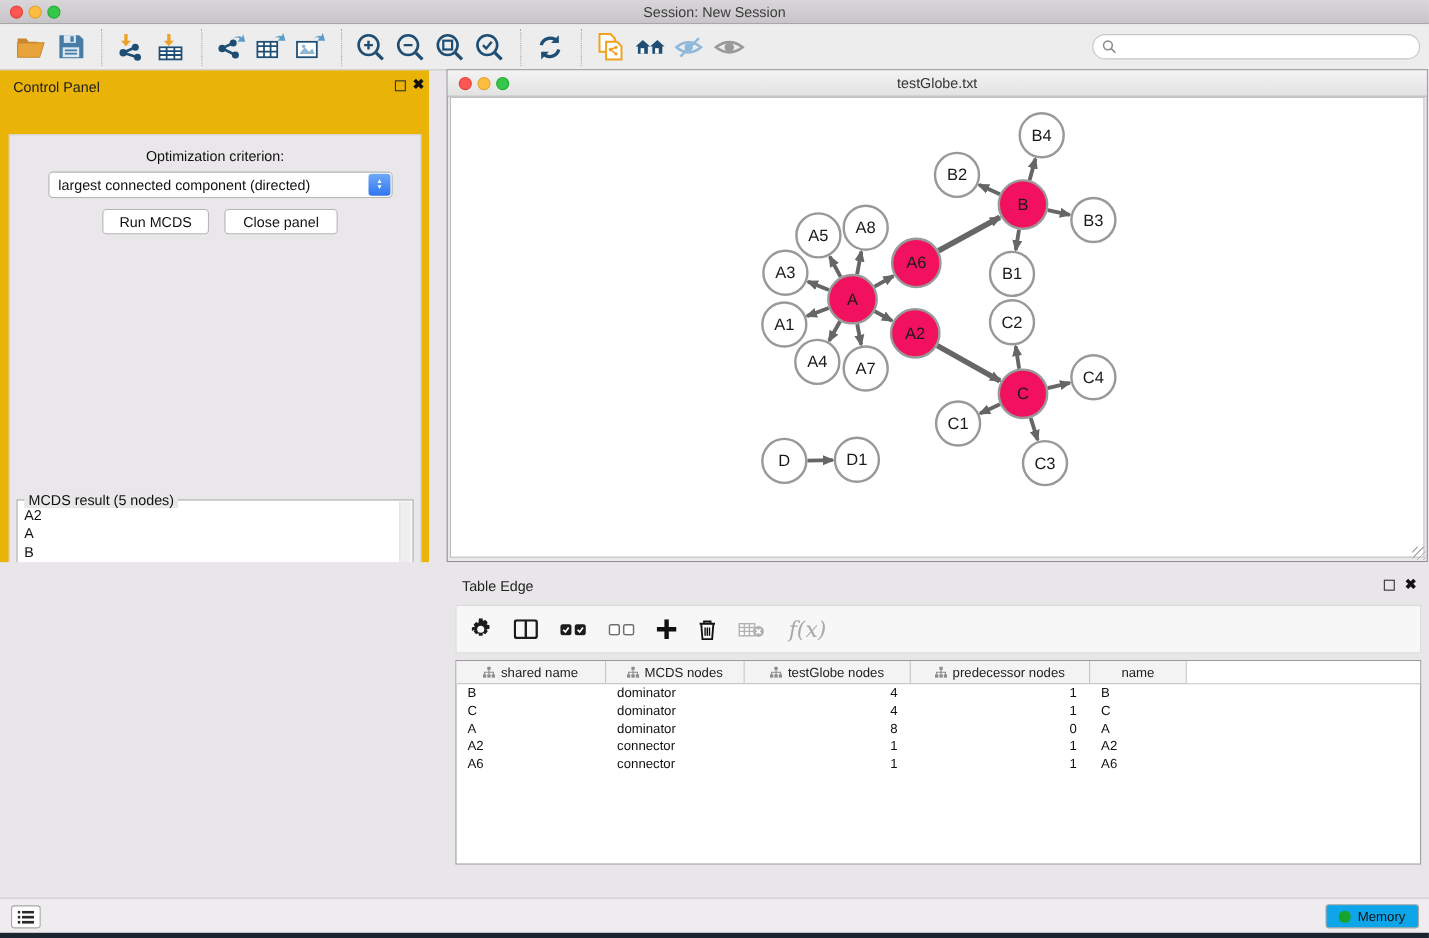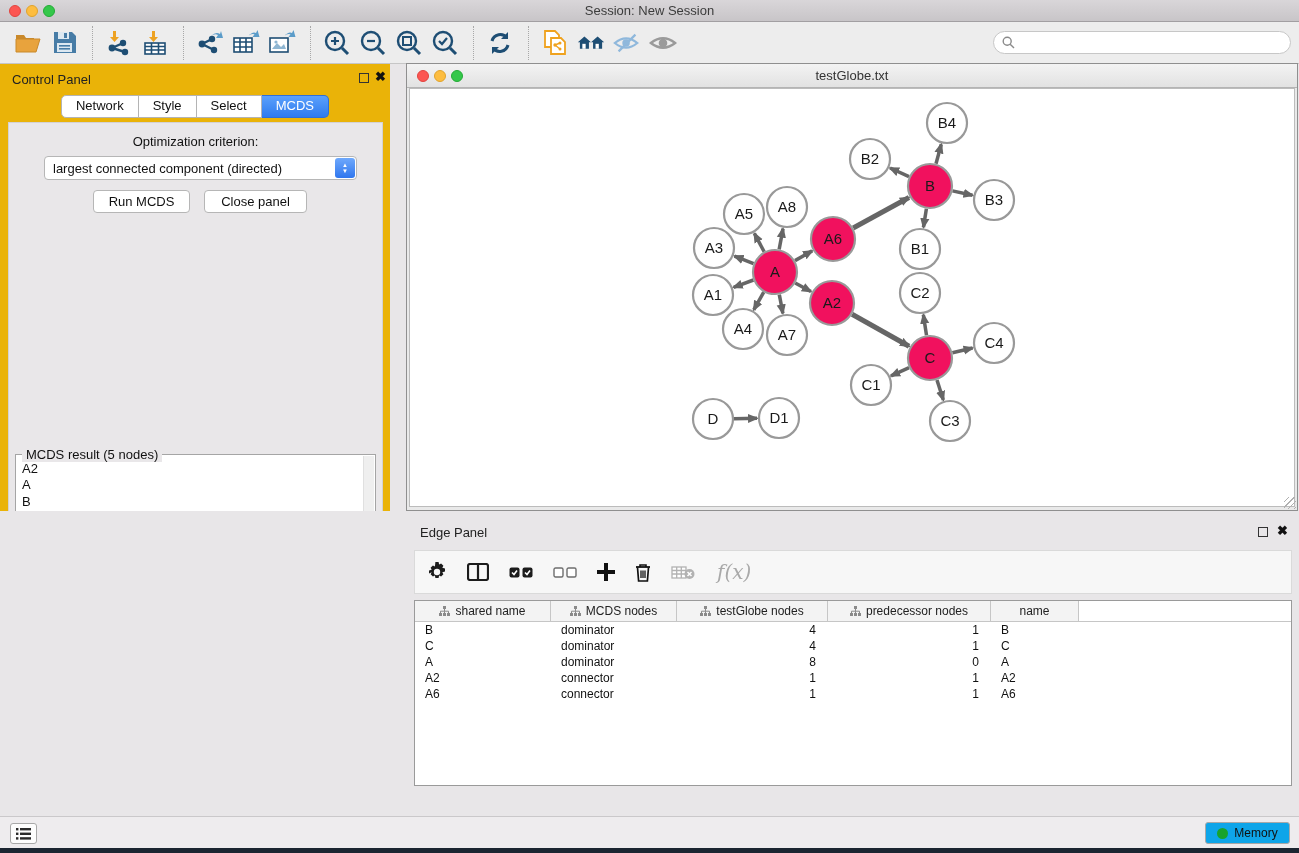--- a/index.html
+++ b/index.html
@@ -266,28 +266,20 @@
       <input type="text" style="border: none; outline: none; flex: 1 1 0%; font-size: 12px; background: transparent; padding-left: 5px;" placeholder="">
     </div>
   </div>
 
   <div class="control-panel">
     <div class="cp-header">
       <span class="cp-title">Control Panel</span>
       <span class="win-btn-sq"></span>
       <span class="win-btn-x">✖</span>
     </div>
-    <div class="cp-tabs">
-      <div class="seg" id="cp-seg">
-          <div class="seg-btn">Network</div>
-          <div class="seg-btn">Style</div>
-          <div class="seg-btn">Select</div>
-          <div class="seg-btn active">MCDS</div>
-        </div>
-    </div>
     <div class="cp-body">
       <div class="opt-label">Optimization criterion:</div>
       <div class="dropdown">
         <span>largest connected component (directed)</span>
         <span class="dd-stepper">
             <span>▲</span>
             <span>▼</span>
           </span>
       </div>
       <div class="btn run">Run MCDS</div>
@@ -426,21 +418,21 @@
               <circle cx="540" cy="332" r="20" fill="#ffffff" stroke="#999999" stroke-width="2.2"></circle>
               <text x="540" y="337" text-anchor="middle" font-size="15" fill="#1a1a1a">C3</text>
             </g>
           </g>
       </svg>
     </div>
     <div class="nf-grip"></div>
   </div>
 
   <div class="table-panel">
-    <span class="tp-title">Edge Panel</span>
+    <span class="tp-title">Table Edge</span>
     <span class="win-btn-sq"></span>
     <span class="win-btn-x">✖</span>
 
     <div class="tp-toolbar">
       <span class="tp-icon">
         <svg class="ic" width="20" height="20" viewBox="0 0 20 20">
             <path fill="#1c1c1c" d="M8.4 0h3.2l.5 2.6 2-1.1 2.3 2.3-1.1 2 2.7.6v3.2l-2.7.6 1.1 2-2.3 2.3-2-1.1-.5 2.6H8.4l-.5-2.6-2 1.1-2.3-2.3 1.1-2L2 11.6V8.4l2.7-.6-1.1-2 2.3-2.3 2 1.1z"></path>
             <circle cx="10" cy="10" r="3.2" fill="#f7f7f7"></circle>
           </svg>
       </span>

